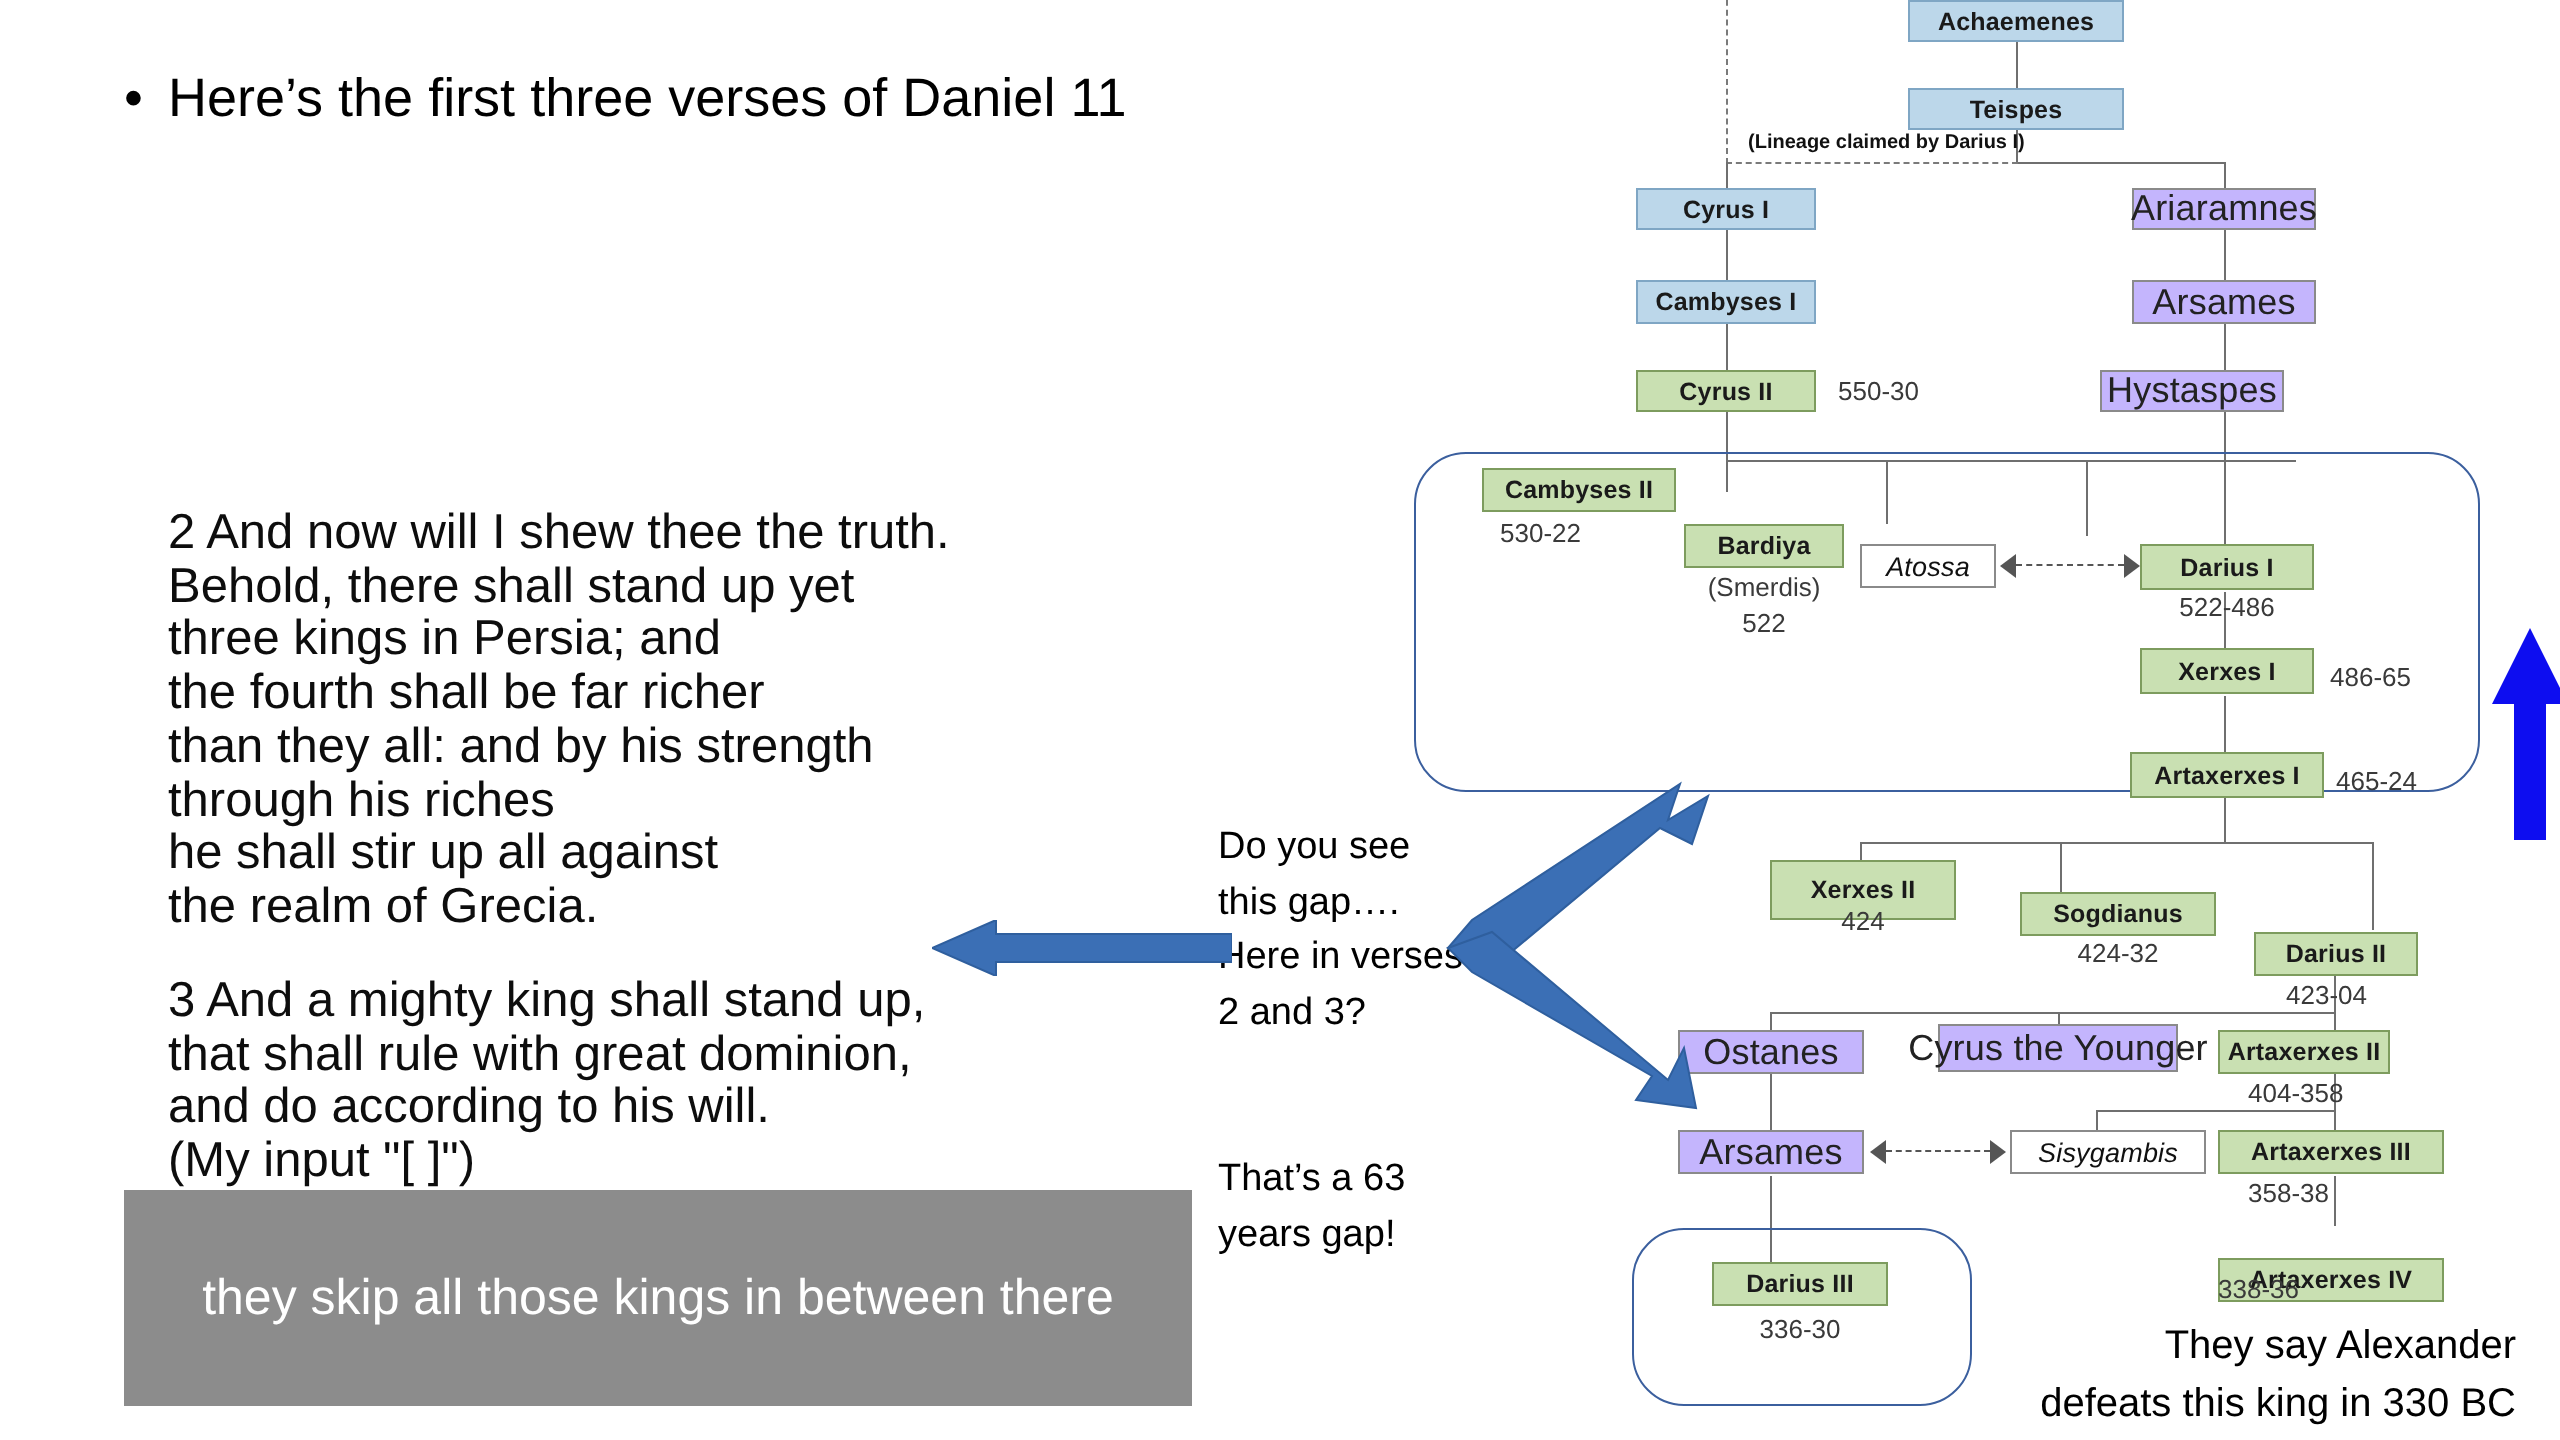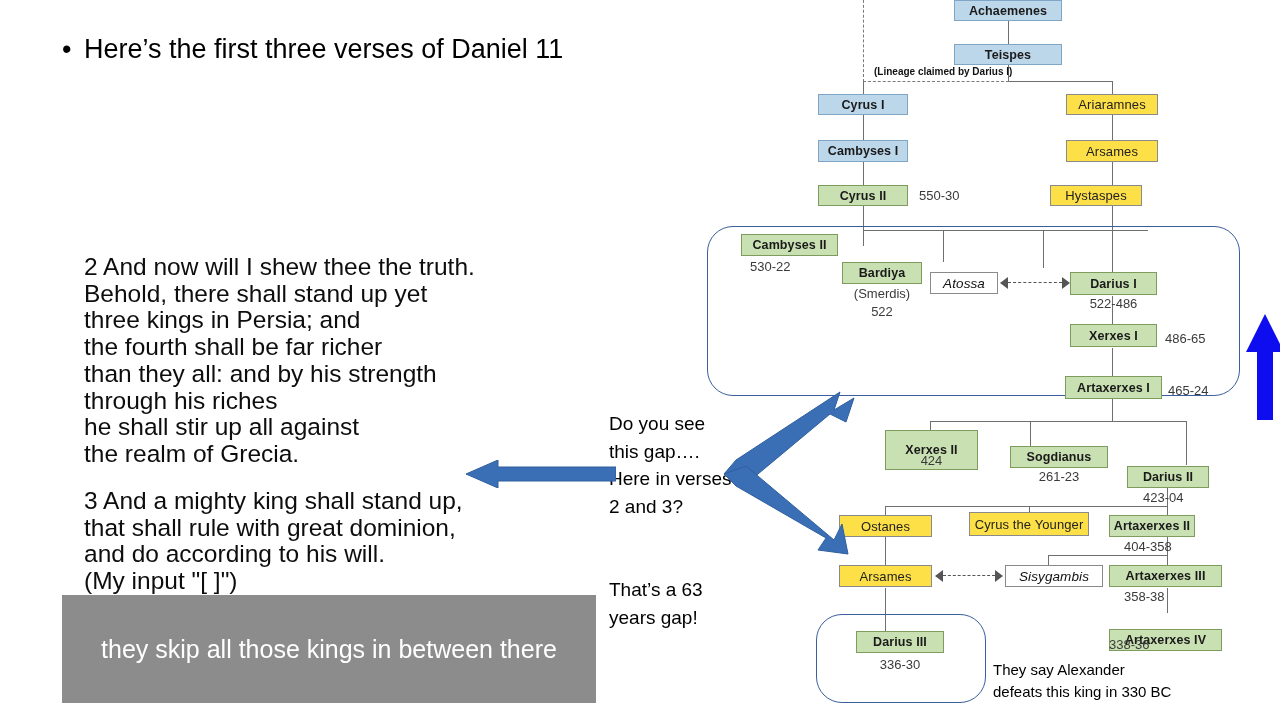--- a/index.html
+++ b/index.html
@@ -37,36 +37,36 @@
     box-sizing:border-box;
   }
 
   
   .annot{
     position:absolute; color:#000; font-size:19px; line-height:1.46;
     white-space:pre-line;
   }
   #annot-gap{ left:609px; top:410px; width:150px; }
   #annot-94{  left:609px; top:576px; width:140px; }
-  #annot-alex{ left:993px; top:659px; width:265px; font-size:15px; }
+  #annot-alex{ left:993px; top:659px; width:265px; font-size:20px;text-align:right; }
 
   
   #tree{ position:absolute; left:700px; top:0; width:580px; height:720px; }
 
   .node{
     position:absolute; box-sizing:border-box;
     border:1px solid #9a9a9a;
     font-size:12.5px; font-weight:bold; color:#1a1a1a;
     display:flex; align-items:center; justify-content:center;
     text-align:center; white-space:nowrap; letter-spacing:.1px;
     background:#ffffff;
   }
   .node.blue{ background:#bcd7ea; border-color:#7fa6c4; }
   .node.green{ background:#c9e0b2; border-color:#7d9c5e; }
-  .node.plain{ background:#fde047; border-color:#8a8a8a; font-weight:normal; font-size:13px; color:#222; }
+  .node.plain{ background:#c4b5fd; border-color:#8a8a8a; font-weight:normal; font-size:18px; color:#222; }
   .node.italic{ background:#ffffff; border-color:#8a8a8a; font-weight:normal; font-style:italic; font-size:13.5px; color:#111; }
 
   .yr{
     position:absolute; font-size:13px; color:#3a3a3a; font-weight:normal;
     white-space:nowrap; font-family:"Liberation Sans", sans-serif;
   }
   .sub{
     position:absolute; font-size:13px; color:#3a3a3a; font-weight:normal;
     white-space:nowrap; text-align:center;
   }
@@ -231,25 +231,25 @@
 
   <div class="node green" style="left:370px;top:272px;width:87px;height:23px;">Darius I</div>
   <div class="sub" style="left:370px;top:296px;width:87px;">522-486</div>
 
   <div class="node green" style="left:370px;top:324px;width:87px;height:23px;">Xerxes I</div>
   <div class="yr" style="left:465px;top:331px;">486-65</div>
 
   <div class="node green" style="left:365px;top:376px;width:97px;height:23px;">Artaxerxes I</div>
   <div class="yr" style="left:468px;top:383px;">465-24</div>
 
-  <div class="node green" style="left:185px;top:430px;width:93px;height:40px;">Xerxes II</div>
+  <div class="node green" style="left:185px;top:430px;width:93px;height:30px;">Xerxes II</div>
   <div class="sub" style="left:185px;top:453px;width:93px;">424</div>
 
   <div class="node green" style="left:310px;top:446px;width:98px;height:22px;">Sogdianus</div>
-  <div class="sub" style="left:310px;top:469px;width:98px;">261-23</div>
+  <div class="sub" style="left:310px;top:469px;width:98px;">424-32</div>
 
   <div class="node green" style="left:427px;top:466px;width:82px;height:22px;">Darius II</div>
   <div class="yr" style="left:443px;top:490px;">423-04</div>
 
   <div class="node plain" style="left:139px;top:515px;width:93px;height:22px;">Ostanes</div>
   <div class="node plain" style="left:269px;top:512px;width:120px;height:24px;">Cyrus the Younger</div>
 
   <div class="node green" style="left:409px;top:515px;width:86px;height:22px;">Artaxerxes II</div>
   <div class="yr" style="left:424px;top:539px;">404-358</div>
 

